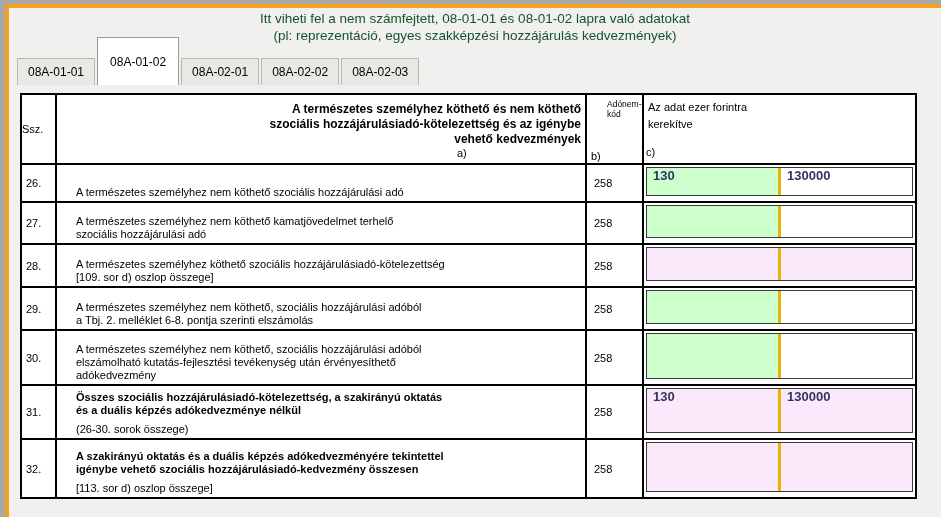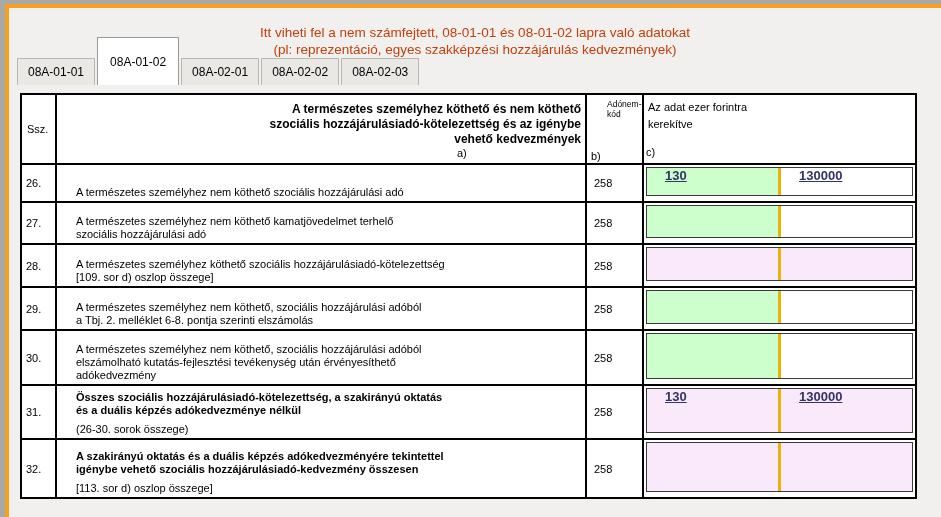--- a/index.html
+++ b/index.html
@@ -10,22 +10,22 @@
     position:relative;
     overflow:hidden;
   }
   .window {
     position:absolute; left:5px; top:4px; right:0; bottom:0;
     border-left:4px solid #f5a01e;
     border-top:4px solid #f5a01e;
     background:#f1f0ee;
   }
   .instructions {
-    position:absolute; top:16px; left:0; width:100%;
-    text-align:center; font-size:13.5px; line-height:17px; color:#c2410c;
+    position:absolute; top:2px; left:0; width:100%;
+    text-align:center; font-size:13.5px; line-height:17px; color:#14532d;
   }
   
   .tabbar {
     position:absolute; top:45px; left:8px; height:32px;
     display:flex; align-items:flex-end;
   }
   .tab {
     height:27px; margin-right:2px; padding:0 10px;
     display:flex; align-items:center;
     background:#e9e8e5;
@@ -40,21 +40,21 @@
   .form-table {
     position:absolute; top:85px; left:11px;
     display:grid;
     grid-template-columns:33px 528px 55px 271px;
     grid-template-rows:68px 36px 40px 41px 41px 53px 52px 57px;
     gap:2px;
     background:#000;
     border:2px solid #000;
   }
   .cell { background:#fff; position:relative; font-size:11px; color:#000; }
-  .h-num { display:flex; align-items:center; padding-left:5px; }
+  .h-num { display:flex; align-items:center; }
   .h-desc {
     padding:7px 4px 0 19px; font-weight:bold; font-size:12px;
     line-height:15px; white-space:pre-line;text-align:right;
   }
   .col-mark { position:absolute; bottom:2px; font-weight:normal; font-size:11px; }
   .h-desc .col-mark { left:400px; }
   .h-code { padding:5px 2px 0 20px; font-size:8.5px; line-height:9.5px; white-space:pre-line; }
   .h-code .col-mark { left:4px; }
   .h-value { padding:4px 4px 0 4px; font-size:11px; line-height:17px; white-space:pre-line; }
   .h-value .col-mark { left:2px; }
@@ -64,22 +64,22 @@
     padding:2px 4px 2px 19px; line-height:13px;
   }
   .desc-main { white-space:pre-line; }
   .desc-main.bold { font-weight:bold; }
   .desc-note { margin-top:6px; }
   .desc-note:empty { display:none; }
   .code { display:flex; align-items:center; padding-left:7px; }
   .value { display:flex; padding:2px 2px 5px 2px; }
   .pair { flex:1; display:flex; border:1px solid #3a3a3a; }
   .pf {
-    flex:1; padding:0 18px; overflow:hidden;
-    font-weight:bold; font-size:13px; line-height:16px; color:#333366;text-decoration:underline;
+    flex:1; padding:0 6px; overflow:hidden;
+    font-weight:bold; font-size:13px; line-height:16px; color:#333366;
   }
   .pf.right { border-left:3px solid #eab308; }
 </style>
 </head>
 <body>
 
 <div class="window">
 
   <div class="instructions">
     <div>Itt viheti fel a nem számfejtett, 08-01-01 és 08-01-02 lapra való adatokat</div>

